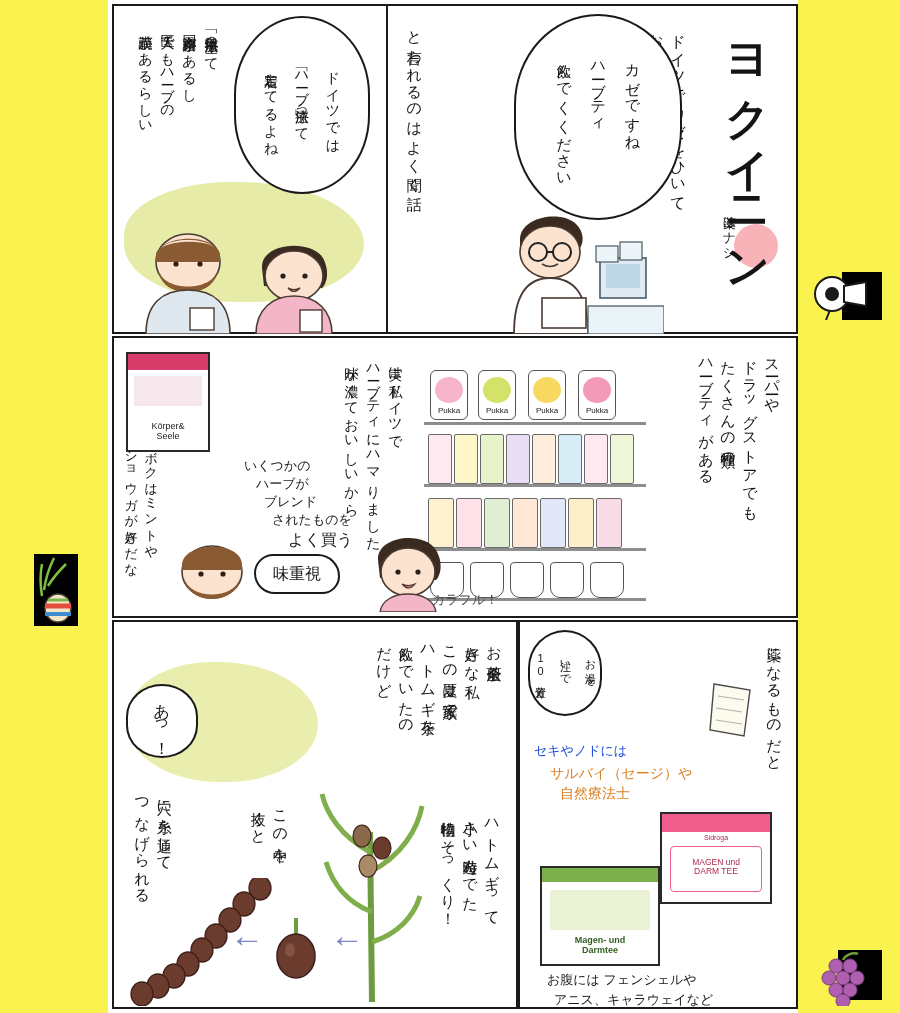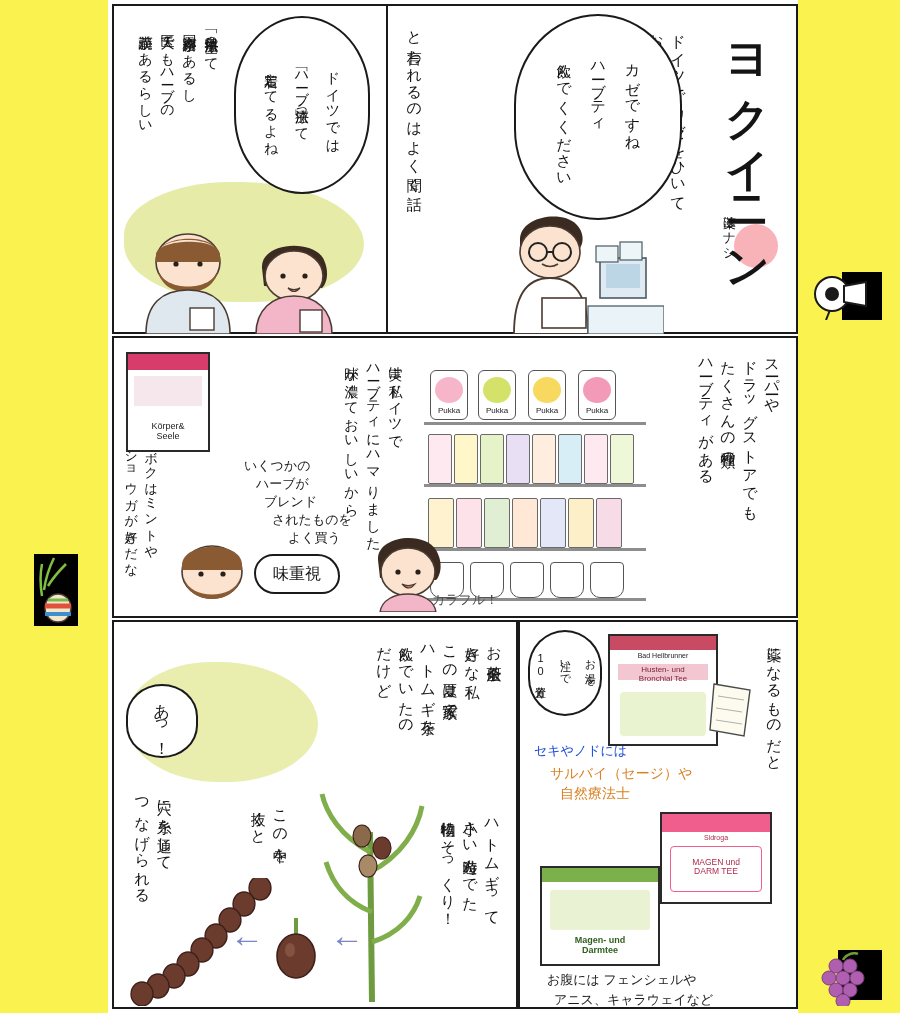--- a/index.html
+++ b/index.html
@@ -298,21 +298,21 @@
       <div style="position:absolute;left:0;right:0;top:0;height:16px;background:#d83c6a;"></div>
       <div style="position:absolute;left:6px;right:6px;top:22px;height:30px;background:#f6e7ec;"></div>
       <div class="packlabel" style="left:0;right:0;bottom:8px;font-size:9px;white-space:pre-line;">Körper&amp;
 Seele</div>
     </div>
 
     <div class="cap" style="left:130px;top:120px;font-size:13px;">いくつかの</div>
     <div class="cap" style="left:142px;top:138px;font-size:13px;">ハーブが</div>
     <div class="cap" style="left:150px;top:156px;font-size:13px;">ブレンド</div>
     <div class="cap" style="left:158px;top:174px;font-size:13px;">されたものを</div>
-    <div class="cap" style="left:174px;top:192px;font-size:13px;">よく買う</div>
+    <div class="cap" style="left:174px;top:192px;font-size:16px;">よく買う</div>
 
     <div class="v" style="position:absolute;left:28px;top:104px;font-size:13px;">ボクはミントや</div>
     <div class="v" style="position:absolute;left:8px;top:104px;font-size:13px;">ショウガが好きだな</div>
 
     <div style="position:absolute;left:56px;top:196px;width:84px;height:78px;">
       <svg width="84" height="78" viewBox="0 0 84 78">
         <ellipse cx="42" cy="38" rx="30" ry="26" fill="#fce3cf" stroke="#4a3b32" stroke-width="1.6"></ellipse>
         <path d="M12 30 C14 8 70 6 72 30 L72 36 L12 36Z" fill="#8a5a32"></path>
         <path d="M14 44 C18 72 66 72 70 44 C64 66 20 66 14 44Z" fill="#8a5a32"></path>
         <circle cx="31" cy="40" r="2.6" fill="#2a2018"></circle>
@@ -395,28 +395,20 @@
     <div class="v" style="position:absolute;right:12px;top:14px;font-size:15px;">薬になるものだと</div>
 
     <div class="bub" style="left:8px;top:8px;width:74px;height:86px;">
       <div style="display:flex;flex-direction:row-reverse;gap:2px;">
         <div class="v" style="font-size:11px;">お湯を</div>
         <div class="v" style="font-size:11px;">注いで</div>
         <div class="v" style="font-size:11px;">10分置く</div>
       </div>
     </div>
 
-    <div class="pack" style="left:88px;top:12px;width:110px;height:112px;background:#fff;">
-      <div style="position:absolute;left:0;right:0;top:0;height:14px;background:#c84a63;"></div>
-      <div class="packlabel" style="left:0;right:0;top:16px;font-size:7px;">Bad Heilbrunner</div>
-      <div style="position:absolute;left:8px;right:8px;top:28px;height:16px;background:#f2c7d2;"></div>
-      <div class="packlabel" style="left:0;right:0;top:30px;font-size:8px;white-space:pre-line;color:#7a2436;">Husten- und
-Bronchial Tee</div>
-      <div style="position:absolute;left:10px;right:10px;bottom:8px;height:44px;background:#eaf3cf;border-radius:4px;"></div>
-    </div>
     <div style="position:absolute;left:184px;top:58px;width:56px;height:62px;">
       <svg width="56" height="62" viewBox="0 0 56 62">
         <path d="M10 4 L46 10 L40 56 L6 50 Z" fill="#fdfbee" stroke="#4a4a4a" stroke-width="1.4"></path>
         <path d="M14 16 L40 20 M12 28 L38 32 M12 40 L38 44" stroke="#b0b0b0" stroke-width="1"></path>
       </svg>
     </div>
 
     <div class="cap green" style="left:14px;top:122px;font-size:13px;">セキやノドには</div>
     <div class="cap orange" style="left:30px;top:142px;font-size:14px;">サルバイ（セージ）や</div>
     <div class="cap orange" style="left:40px;top:162px;font-size:14px;">自然療法士</div>

